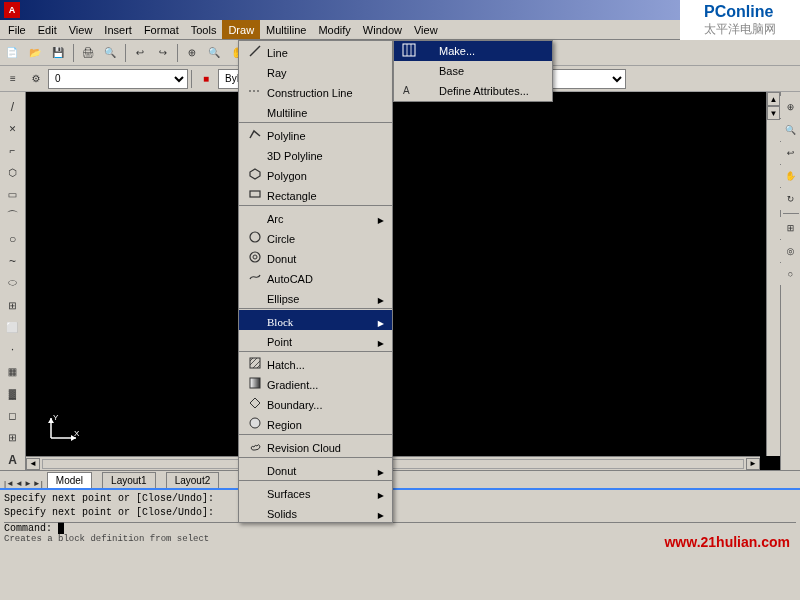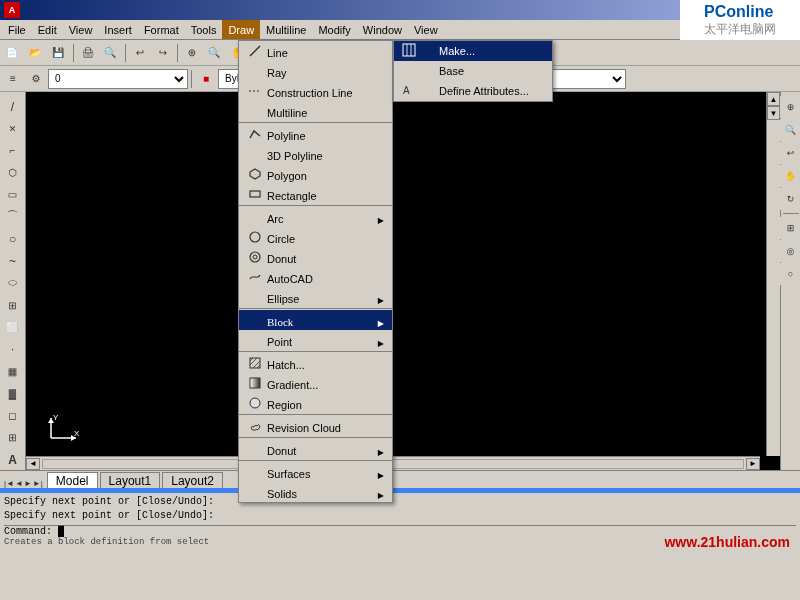--- a/index.html
+++ b/index.html
@@ -151,42 +151,42 @@
       background: #d4d0c8;
       border-left: 1px solid #808080;
       display: flex; flex-direction: column; align-items: center;
       padding-top: 4px; gap: 1px;
     }
 
     
     #status-area {
       height: 46px;
       background: #d4d0c8;
-      border-top: 5px solid #3b82f6;
+      border-top: 2px solid #3b82f6;
       padding: 2px 4px;
       font-size: 10px;
       font-family: 'Courier New', monospace;
     }
     #status-area .status-line { color: black; line-height: 14px; }
     #status-area .cmd-line { color: black; border-top: 1px solid #808080; margin-top: 2px; }
 
     
     #tab-bar {
       height: 18px;
       background: #d4d0c8;
       display: flex; align-items: flex-end;
       padding-left: 4px;
       border-top: 1px solid #808080;
     }
     .tab {
       height: 16px; padding: 0 8px;
       background: #d4d0c8; border: 1px solid #808080;
-      border-bottom: none; font-size: 12px;
+      border-bottom: none; font-size: 10px;
       display: flex; align-items: center; cursor: pointer;
-      margin-right: 2px;
+      margin-right: 10px;
     }
     .tab.active { background: white; }
     .tab-arrows {
       display: flex; gap: 1px; margin-right: 4px; align-items: center;
     }
     .tab-arrow { font-size: 8px; cursor: pointer; color: #333; }
 
     
     #draw-menu {
       position: absolute;
@@ -537,20 +537,28 @@
             </linearGradient>
           </defs>
           <rect x="1" y="1" width="10" height="10" fill="url(#gr)" stroke="#333" stroke-width="1"></rect>
         </svg>
     </span>
     <span class="menu-label">Gradient...</span>
   </div>
   <div class="menu-entry">
     <span class="menu-icon">
       <svg width="12" height="12">
+          <polygon points="6,1 11,6 6,11 1,6" stroke="#333" stroke-width="1" fill="none"></polygon>
+        </svg>
+    </span>
+    <span class="menu-label">Boundary...</span>
+  </div>
+  <div class="menu-entry">
+    <span class="menu-icon">
+      <svg width="12" height="12">
           <circle cx="6" cy="6" r="5" stroke="#333" stroke-width="1" fill="#ddd"></circle>
         </svg>
     </span>
     <span class="menu-label">Region</span>
   </div>
   <div class="menu-separator"></div>
   <div class="menu-entry">
     <span class="menu-icon">
       <svg width="12" height="12">
           <path d="M2,8 Q3,5 5,7 Q6,4 8,6 Q10,3 11,7 Q10,10 6,10 Q3,11 2,8Z" stroke="#333" stroke-width="1" fill="none"></path>

